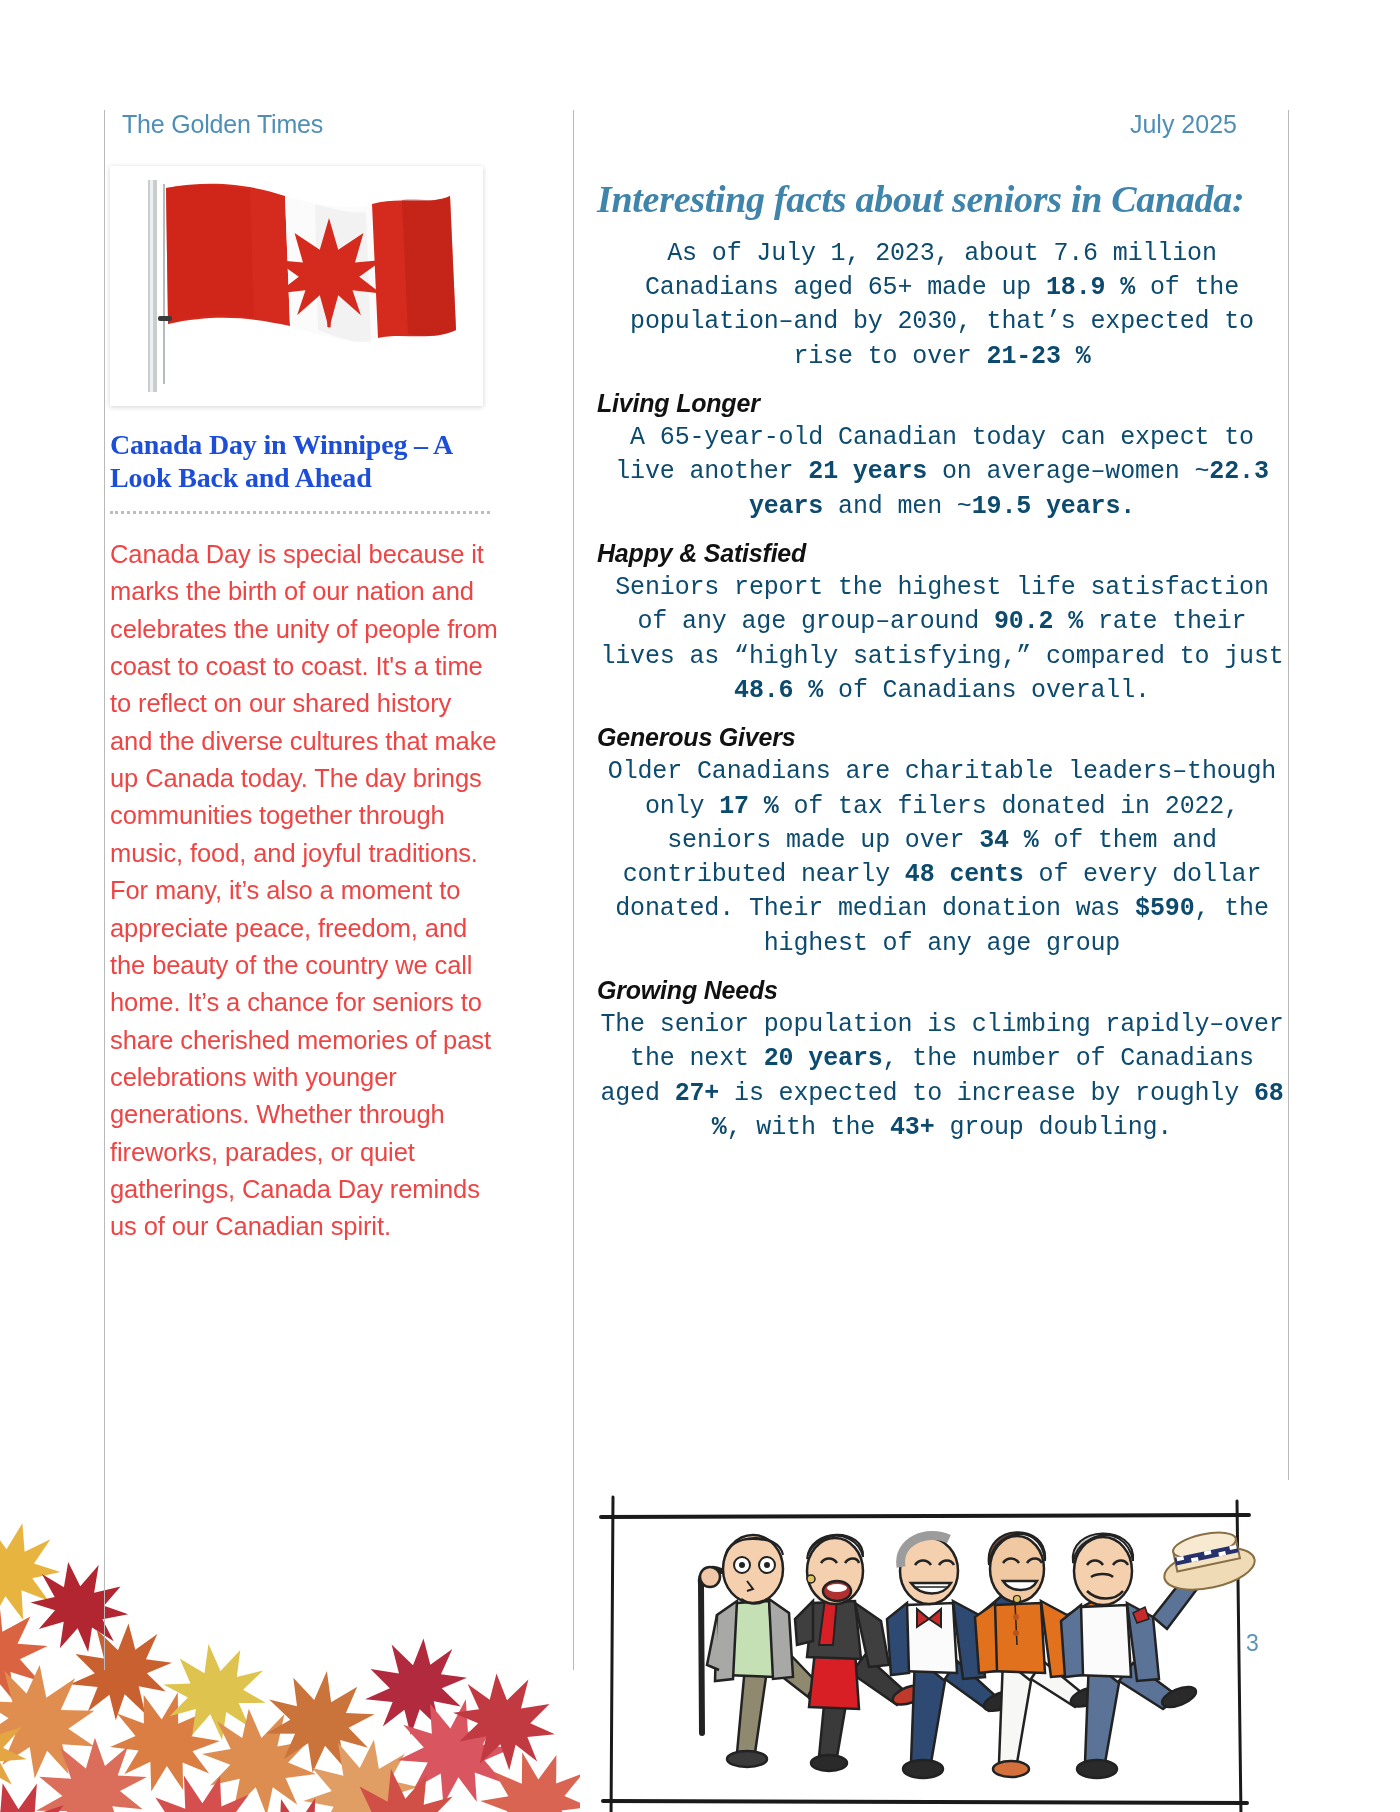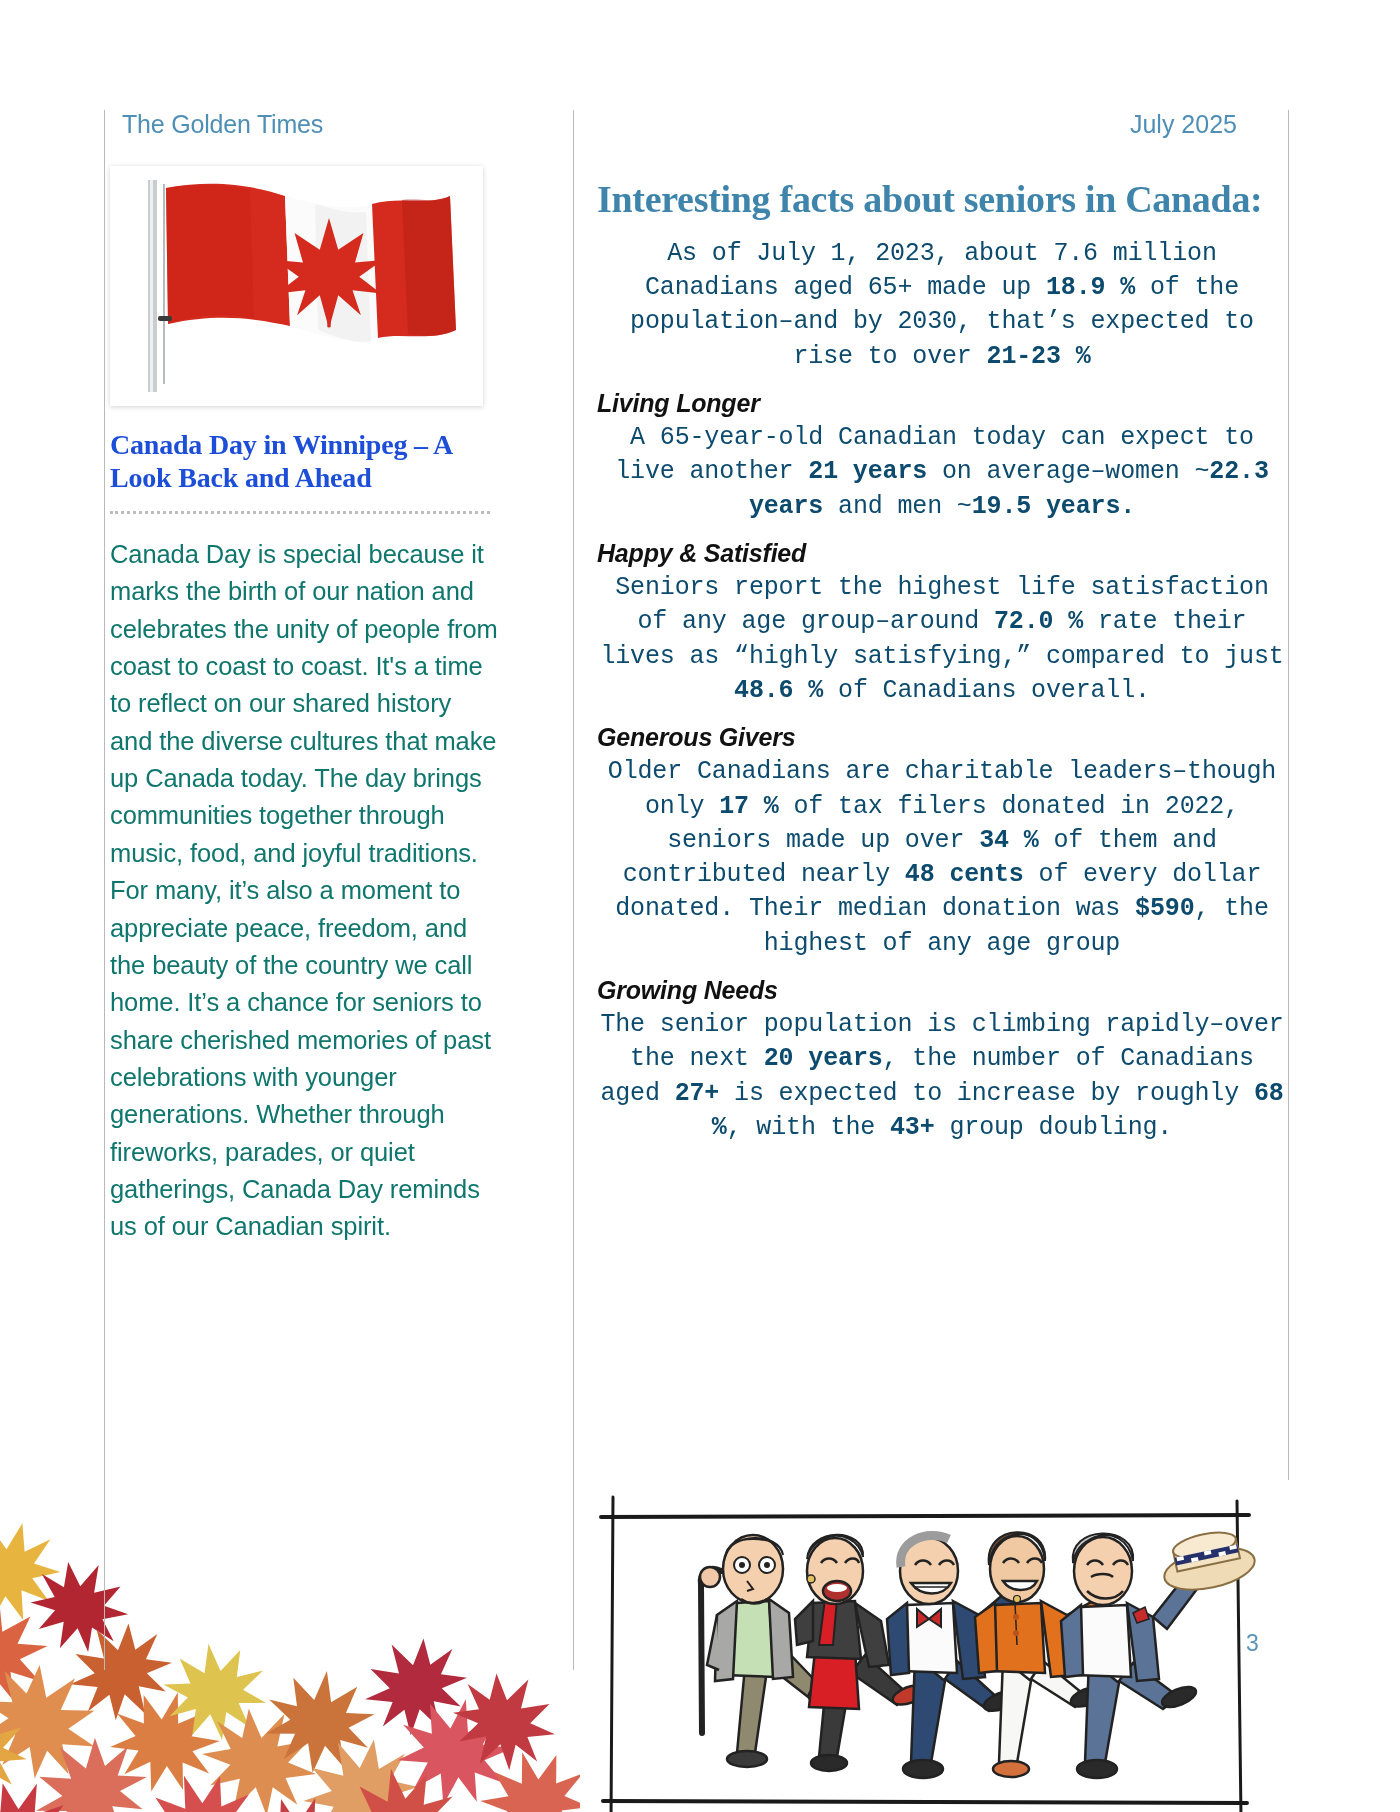--- a/index.html
+++ b/index.html
@@ -115,35 +115,36 @@
   .dotted-sep {
     margin-top: 14px;
     width: 380px;
     height: 3px;
     border-bottom: 3px dotted #bdbdbd;
   }
   .left-body {
     margin-top: 22px;
     font-size: 25.5px;
     line-height: 1.465;
-    color: #0f766e;
+    color: #ef4444;
     letter-spacing: -0.1px;
   }
 
   
   .col-right {
     position: absolute;
     left: 597px;
     top: 130px;
     width: 690px;
     z-index: 4;
   }
   .right-headline {
     font-family: "Liberation Serif", serif;
     font-weight: bold;
+    font-style: italic;
     font-size: 38px;
     line-height: 1.13;
     color: #3f84ab;
     letter-spacing: -0.3px;
     margin: 0 0 16px 0;
   }
   .fact { margin-bottom: 14px; }
   .fact-title {
     font-family: "Liberation Sans Narrow", "Liberation Sans", sans-serif;
     font-weight: bold;
@@ -275,21 +276,21 @@
       <div class="fact-body">As of July 1, 2023, about 7.6 million Canadians aged 65+ made up <b>18.9 %</b> of the population–and by 2030, that’s expected to rise to over <b>21-23 %</b></div>
     </div>
 
     <div class="fact">
       <div class="fact-title">Living Longer</div>
       <div class="fact-body">A 65-year-old Canadian today can expect to live another <b>21 years</b> on average–women ~<b>22.3 years</b> and men ~<b>19.5 years.</b></div>
     </div>
 
     <div class="fact">
       <div class="fact-title">Happy &amp; Satisfied</div>
-      <div class="fact-body">Seniors report the highest life satisfaction of any age group–around <b>72.0 %</b> rate their lives as “highly satisfying,” compared to just <b>48.6 %</b> of Canadians overall.</div>
+      <div class="fact-body">Seniors report the highest life satisfaction of any age group–around <b>90.2 %</b> rate their lives as “highly satisfying,” compared to just <b>48.6 %</b> of Canadians overall.</div>
     </div>
 
     <div class="fact">
       <div class="fact-title">Generous Givers</div>
       <div class="fact-body">Older Canadians are charitable leaders–though only <b>17 %</b> of tax filers donated in 2022, seniors made up over <b>34 %</b> of them and contributed nearly <b>48 cents</b> of every dollar donated. Their median donation was <b>$590</b>, the highest of any age group</div>
     </div>
 
     <div class="fact">
       <div class="fact-title">Growing Needs</div>
       <div class="fact-body">The senior population is climbing rapidly–over the next <b>20 years</b>, the number of Canadians aged <b>27+</b> is expected to increase by roughly <b>68 %</b>, with the <b>43+</b> group doubling.</div>

